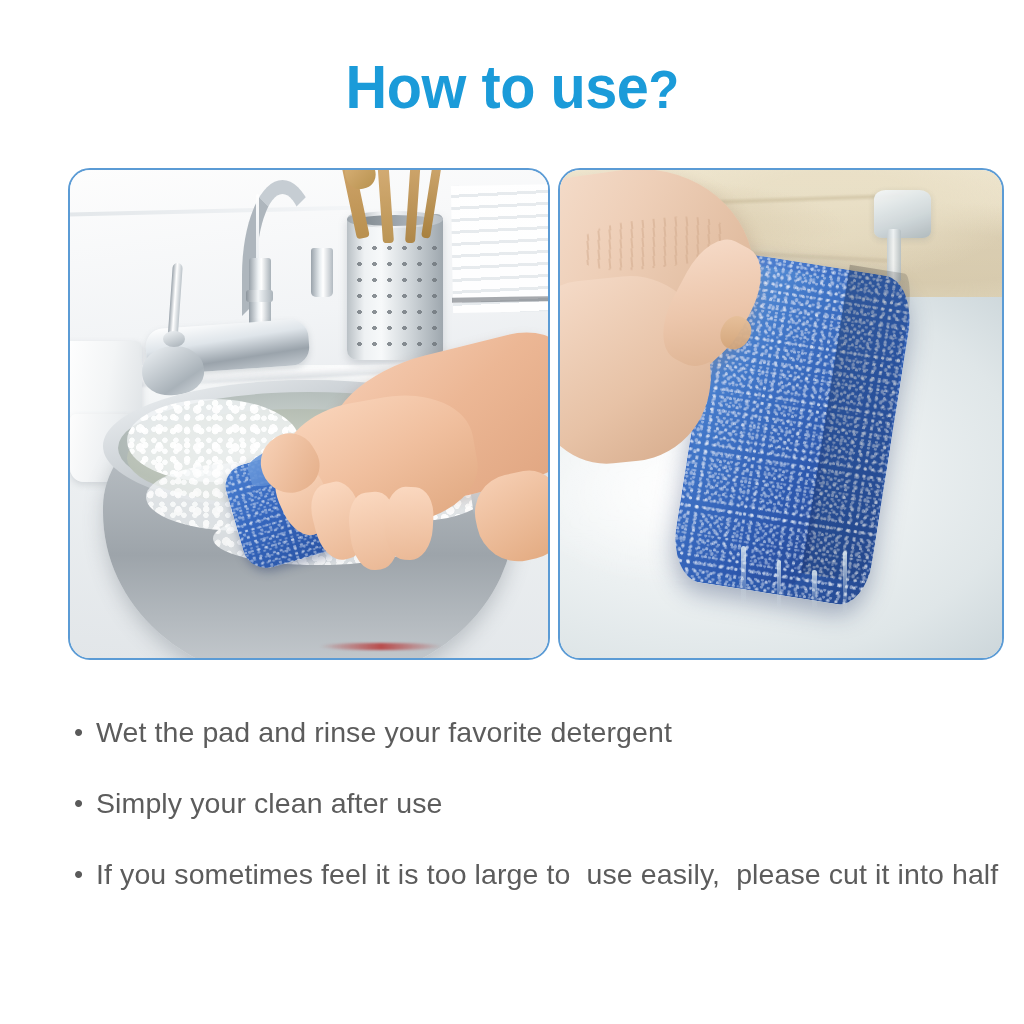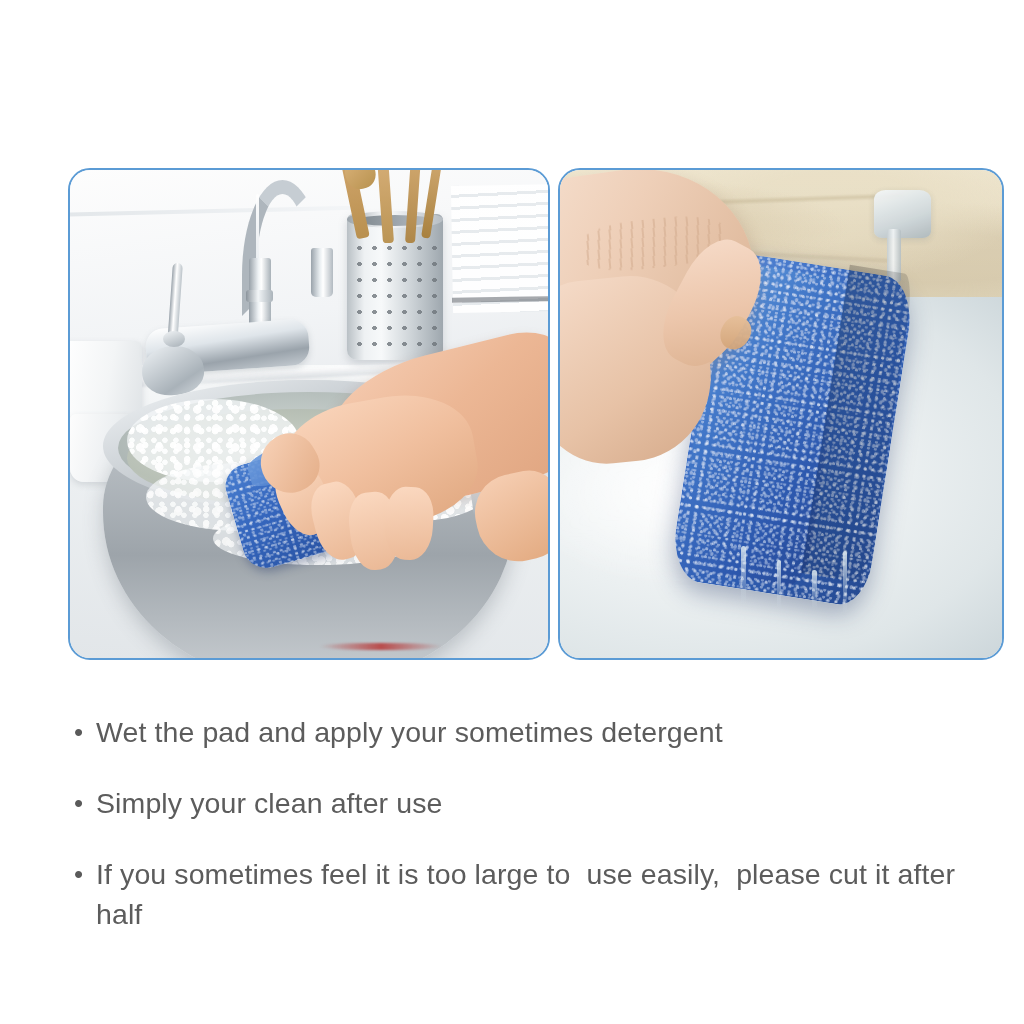--- a/index.html
+++ b/index.html
@@ -403,20 +403,23 @@
     line-height:40px;
     white-space:pre-wrap;
     letter-spacing:.1px;
   }
 </style>
 </head>
 <body>
 
 <div id="page">
 
+  <div id="title-wrap">
+    <span id="title"><span>How to use</span><span class="qmark">?</span></span>
+  </div>
 
   <div class="photo-panel" id="panel-left">
     <div class="scene">
       <div class="l-wall"></div>
       <div class="l-wall-trim"></div>
       <div class="l-slats"></div>
       <div class="l-slat-dark"></div>
       <div class="l-counter"></div>
       <div class="l-counter-edge"></div>
       <div class="l-cup"></div>
@@ -488,25 +491,25 @@
       <div class="r-knuckles"></div>
       <div class="r-palm"></div>
       <div class="r-index"></div>
       <div class="r-nail"></div>
     </div>
   </div>
 
   <div id="bullets">
     <div class="bullet-row">
       <span class="bullet-dot">•</span>
-      <span class="bullet-text">Wet the pad and apply your sometimes detergent</span>
+      <span class="bullet-text">Wet the pad and rinse your favorite detergent</span>
     </div>
     <div class="bullet-row">
       <span class="bullet-dot">•</span>
       <span class="bullet-text">Simply your clean after use</span>
     </div>
     <div class="bullet-row">
       <span class="bullet-dot">•</span>
-      <span class="bullet-text">If you sometimes feel it is too large to  use easily,  please cut it after half</span>
+      <span class="bullet-text">If you sometimes feel it is too large to  use easily,  please cut it into half</span>
     </div>
   </div>
 
 </div>
 
 </body></html>

